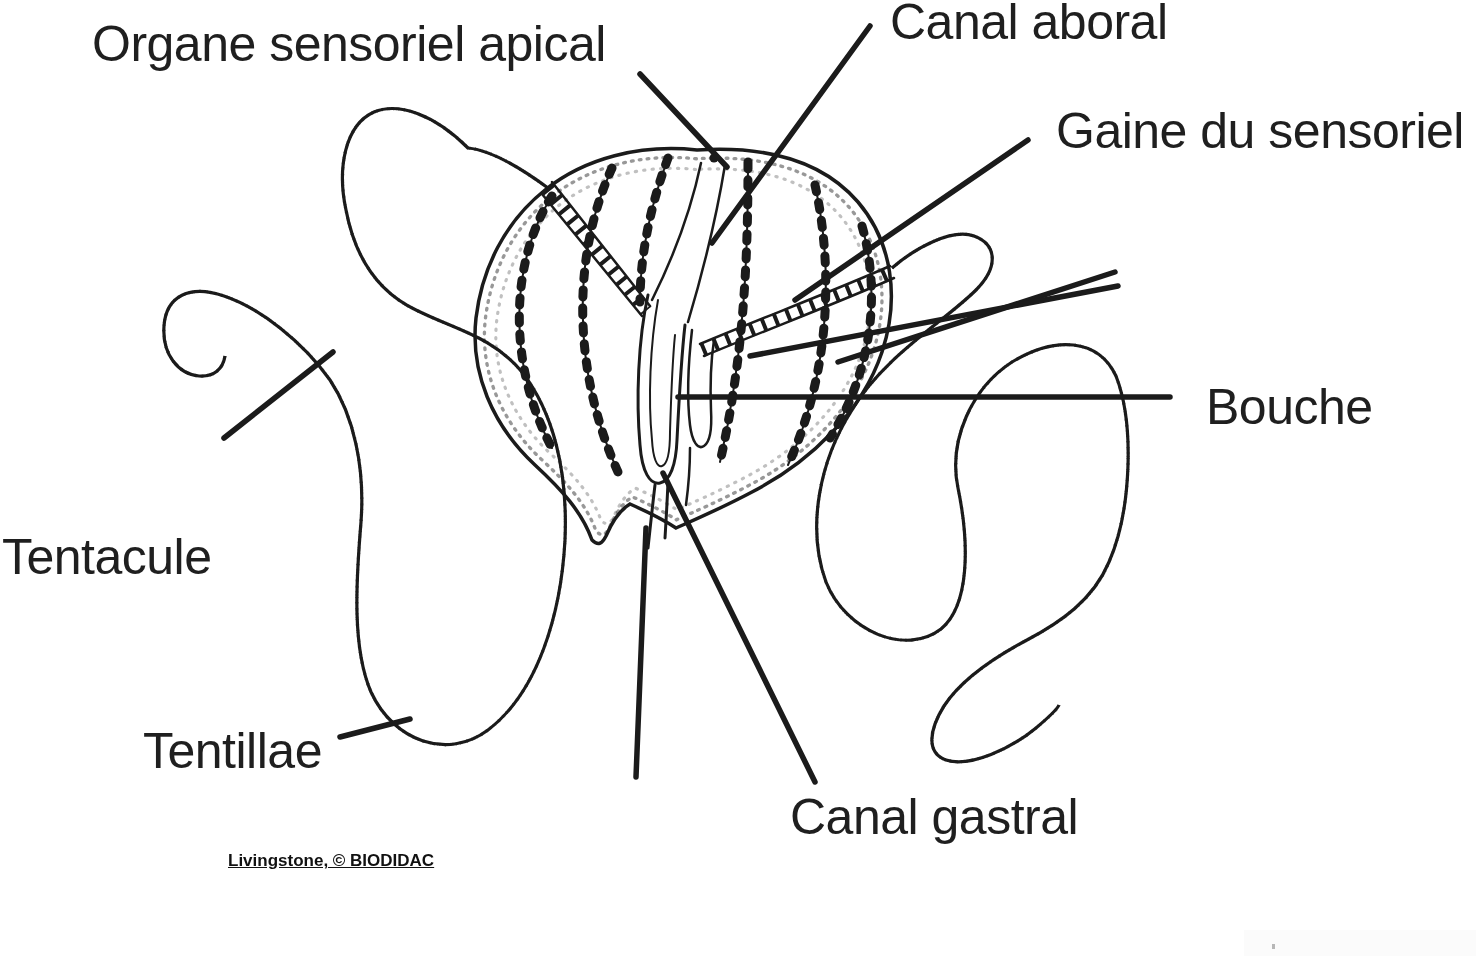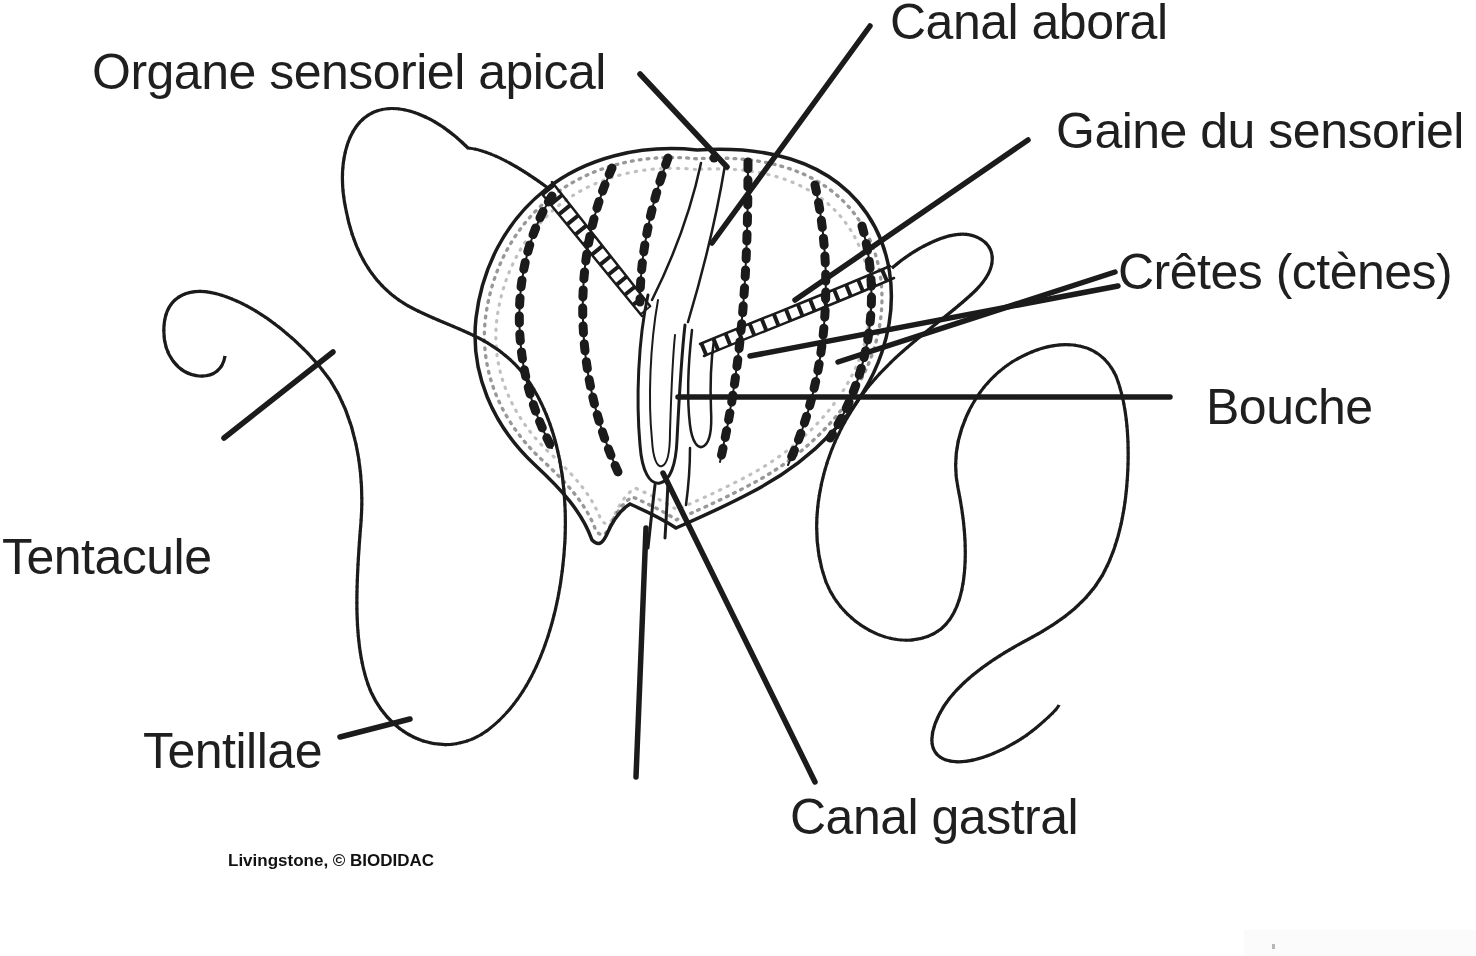--- a/index.html
+++ b/index.html
@@ -5,32 +5,32 @@
   html,body{margin:0;padding:0;background:#ffffff;}
   .stage{
     position:relative;width:1476px;height:956px;background:#ffffff;overflow:hidden;
     font-family:"Liberation Sans", sans-serif;
   }
   .stage svg{position:absolute;left:0;top:0;}
   .lbl{
     position:absolute;font-size:50px;line-height:1;color:#1f1f1f;
     white-space:nowrap;letter-spacing:-0.5px;
   }
-  .lbl--organe{left:92px;top:19px;margin-top:28px;}
+  .lbl--organe{left:92px;top:19px;}
   .lbl--canal-aboral{left:890px;top:-3px;}
   .lbl--gaine{left:1056px;top:106px;}
   .lbl--cretes{left:1118px;top:247px;}
   .lbl--pharynx{left:1206px;top:382px;}
   .lbl--tentacule{left:2px;top:532px;}
   .lbl--tentillae{left:143px;top:726px;}
   .lbl--bouche{left:538px;top:787px;}
   .lbl--canal-gastral{left:790px;top:792px;}
   .credit{
     position:absolute;left:228px;top:851px;font-size:17px;font-weight:700;
-    color:#111;letter-spacing:0px;
+    color:#111;letter-spacing:0px;text-decoration:underline;
   }
 </style>
 </head>
 <body>
 
 <div class="stage">
 
   <svg width="1476" height="956" viewBox="0 0 1476 956">
 
     <g stroke="#1b1b1b" fill="none" stroke-linecap="round">
@@ -133,20 +133,19 @@
       <line x1="663" y1="473" x2="815" y2="782"></line>
     </g>
 
     <rect x="1244" y="930" width="232" height="26" fill="#fbfbfb"></rect>
     <rect x="1272" y="944" width="3" height="5" fill="#8a8a8a" opacity="0.6"></rect>
   </svg>
 
   <div class="lbl lbl--organe">Organe sensoriel apical</div>
   <div class="lbl lbl--canal-aboral">Canal aboral</div>
   <div class="lbl lbl--gaine">Gaine du sensoriel</div>
-  <div class="lbl lbl--cretes">Crêtes (ctènes)</div>
   <div class="lbl lbl--pharynx">Bouche</div>
   <div class="lbl lbl--tentacule">Tentacule</div>
   <div class="lbl lbl--tentillae">Tentillae</div>
   <div class="lbl lbl--canal-gastral">Canal gastral</div>
 
   <div class="credit">Livingstone, © BIODIDAC</div>
 </div>
 
 </body></html>

